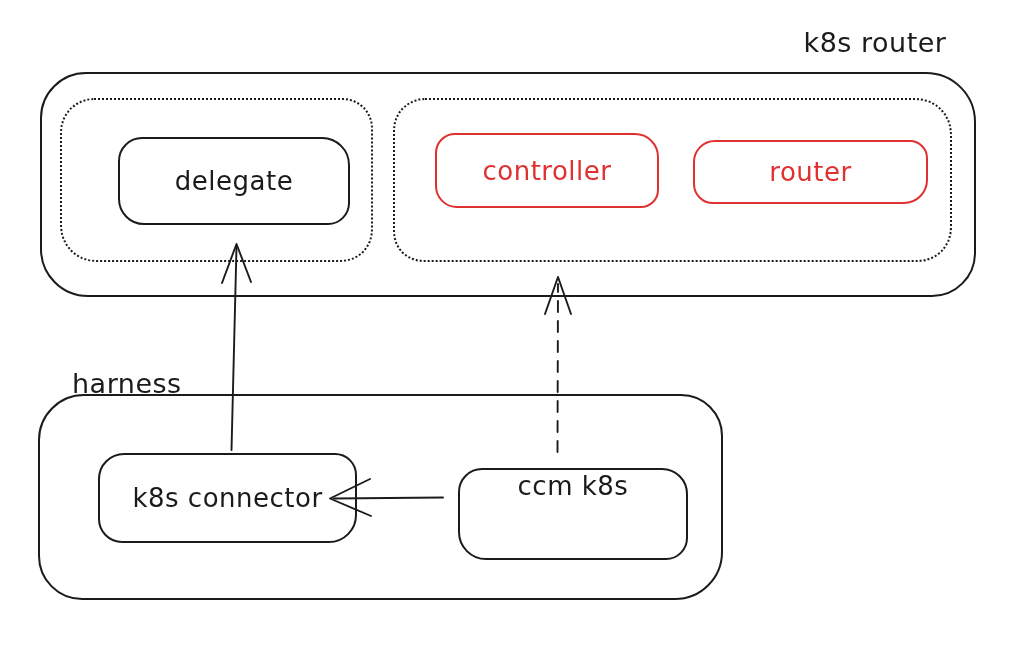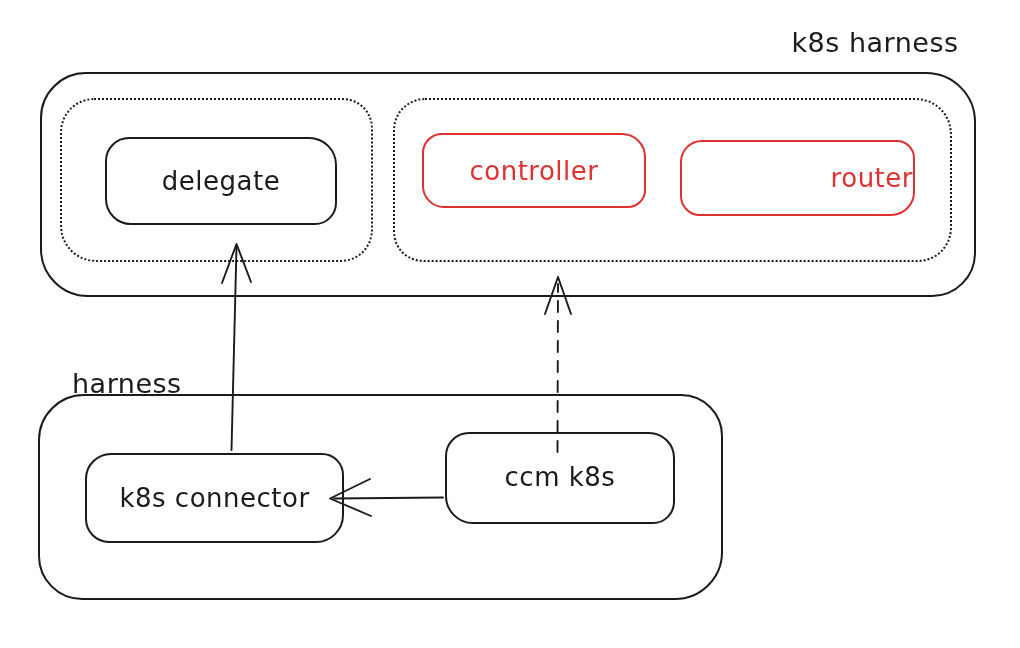--- a/index.html
+++ b/index.html
@@ -29,58 +29,59 @@
     border: 2.6px dotted var(--ink);
   }
   .node {
     border: 2.2px solid var(--ink);
     display: flex;
     align-items: center;
     justify-content: center;
     text-align: center;
     font-size: 26px;
     letter-spacing: 0.5px;
+    margin-left: 13px;
   }
   .node.red {
     border-color: var(--red);
     color: var(--red);
   }
   .free-label {
     position: absolute;
     font-size: 27px;
     letter-spacing: 0.5px;
     white-space: nowrap;
   }
   
   .cluster-box   { left: 40px;  top: 72px;  width: 936px; height: 225px; border-radius: 46px 50px 44px 48px; }
   .delegate-grp  { left: 60px;  top: 98px;  width: 313px; height: 164px; border-radius: 34px 30px 32px 36px; }
   .ccm-grp       { left: 393px; top: 98px;  width: 559px; height: 164px; border-radius: 32px 36px 34px 30px; }
   .delegate-node { left: 105px; top: 137px; width: 232px; height: 88px;  border-radius: 24px 28px 22px 26px; }
   .controller-node{ left: 422px; top: 133px; width: 224px; height: 75px; border-radius: 20px 24px 18px 22px; }
-  .router-node   { left: 680px; top: 140px; width: 235px; height: 76px;  border-radius: 22px 18px 24px 20px; justify-content: flex-end; }
+  .router-node   { left: 680px; top: 140px; width: 235px; height: 64px;  border-radius: 22px 18px 24px 20px; }
   .cluster-label { left: 775px; top: 27px;  width: 200px; text-align: center; }
   
   .harness-label { left: 72px;  top: 368px; }
   .harness-box   { left: 38px;  top: 394px; width: 685px; height: 206px; border-radius: 46px 42px 48px 44px; }
   .k8s-conn-node { left: 85px;  top: 453px; width: 259px; height: 90px;  border-radius: 26px 22px 28px 24px; }
-  .ccm-conn-node { left: 445px; top: 432px; width: 230px; height: 92px;  border-radius: 24px 26px 22px 28px;
-                   flex-direction: column; line-height: 1.28; }
+  .ccm-conn-node { left: 445px; top: 468px; width: 230px; height: 92px;  border-radius: 24px 26px 22px 28px;
+                   flex-direction: column; line-height: 1.28; justify-content: space-between; }
   .arrows-layer {
     position: absolute;
     left: 0; top: 0;
     width: 1020px; height: 648px;
     pointer-events: none;
   }
 </style>
 </head>
 <body>
 
 <div class="canvas">
 
-  <div class="free-label cluster-label">k8s harness</div>
+  <div class="free-label cluster-label">k8s router</div>
 
   <div class="shape solid-container cluster-box"></div>
 
   <div class="shape dotted-container delegate-grp"></div>
 
   <div class="shape dotted-container ccm-grp"></div>
 
   <div class="shape node delegate-node">
     <span>delegate</span>
   </div>

